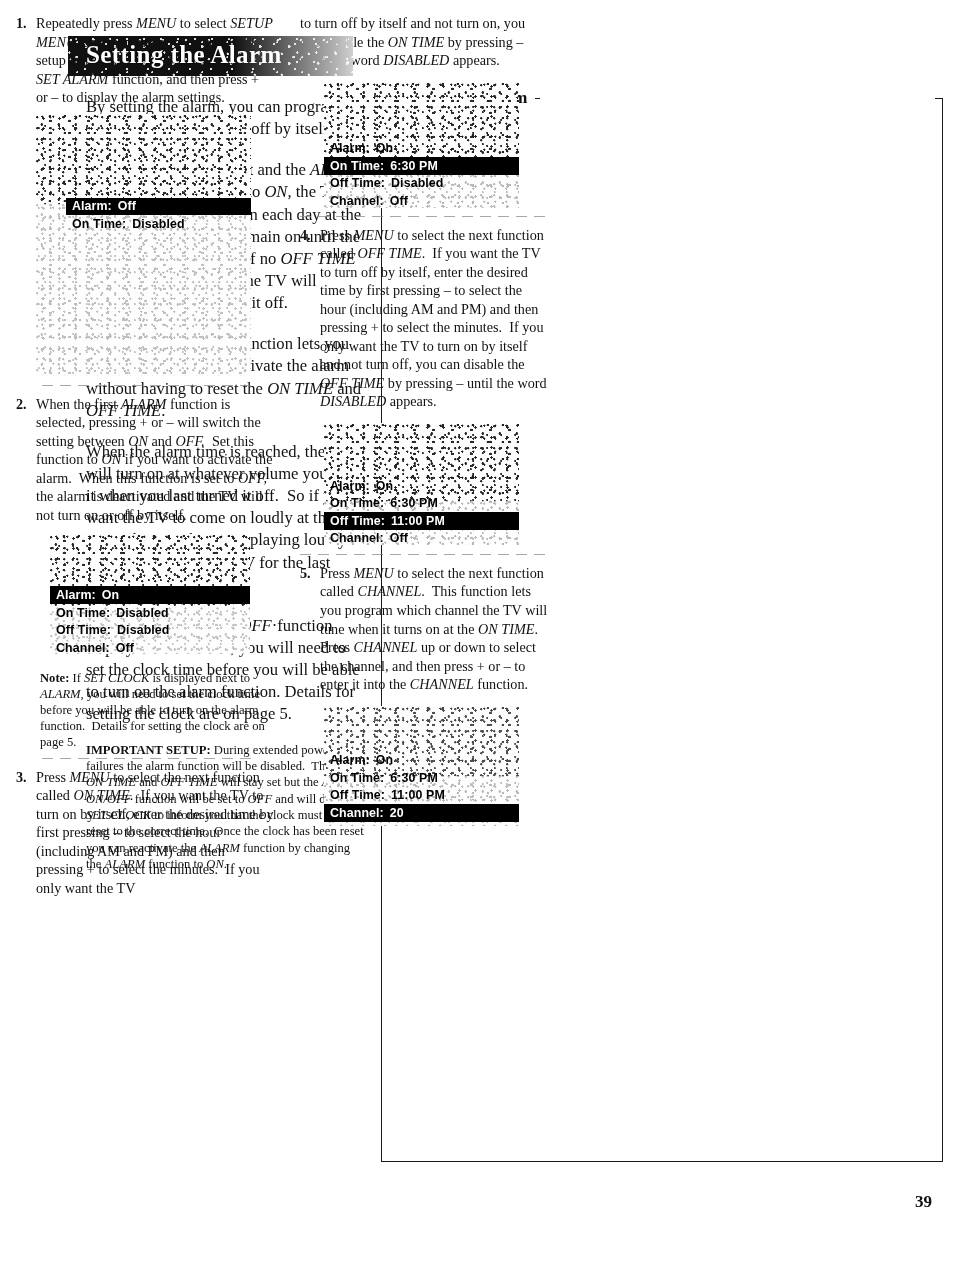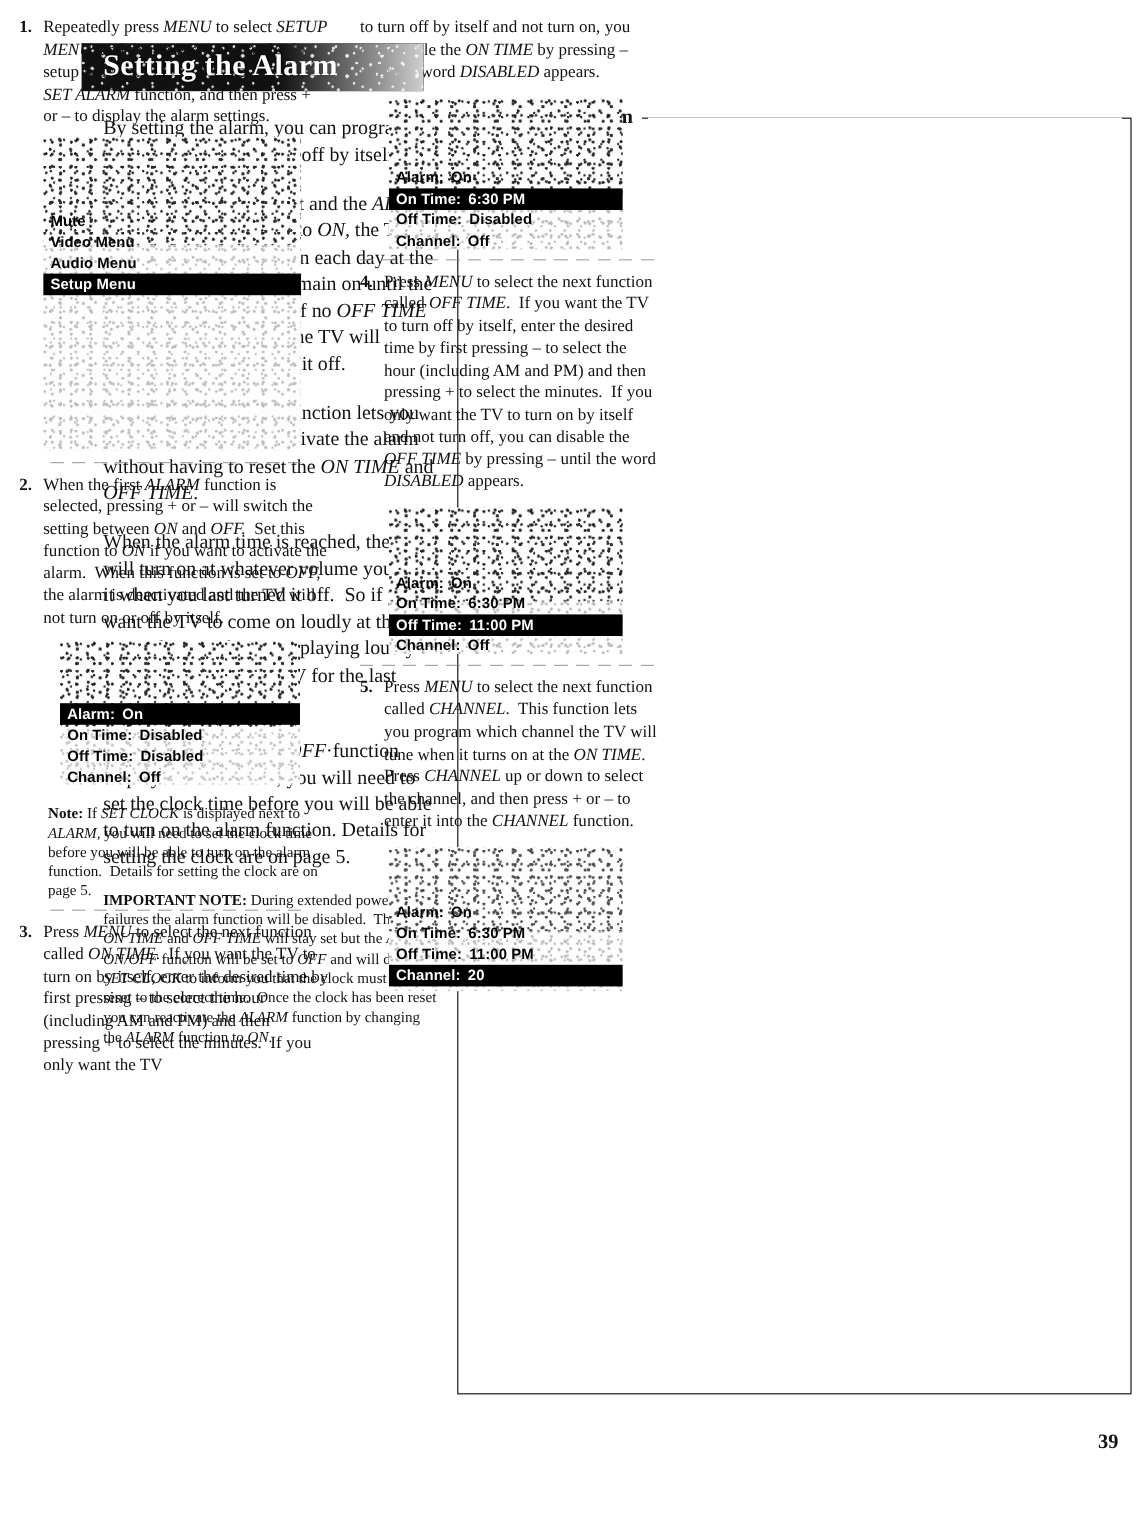--- a/index.html
+++ b/index.html
@@ -188,21 +188,21 @@
       you left it when you last turned it off.&nbsp; So if you want the TV to come
       on loudly at the <i>ON TIME</i>, be sure the TV is playing loudly when you
       turn off the TV for the last time.
     </p>
     <p class="tight">
       When the <i>ALARM ON/OFF</i>·function displays <i>SET CLOCK</i>, you will need
       to set the clock time before you will be able to turn on the alarm function.
       Details for setting the clock are on page 5.
     </p>
     <div class="note-block">
-      <b>IMPORTANT NOTE:</b>
+      <b>IMPORTANT SETUP:</b>
       During extended power failures the alarm function will be disabled.&nbsp; The alarm
       <i>ON TIME</i> and <i>OFF TIME</i> will stay set but the <i>ALARM ON/OFF</i>
       function will be set to <i>OFF</i> and will display <i>SET CLOCK</i> to inform you that the clock
       must be reset to the correct time.&nbsp; Once the clock has been reset you can reactivate the
       <i>ALARM</i> function by changing the <i>ALARM</i> function to <i>ON</i>.
     </div>
   </div>
 
   <div class="panel"></div>
   <div class="panel-title-rule"></div>
@@ -220,28 +220,27 @@
           function, and then press + or – to display the alarm settings.</p>
         </div>
       </div>
 
       <div class="shot" style="width:215px;">
         <div class="osd" style="height:262px;">
           <div class="noise heavy" style="height:90px;top:0;"></div>
           <div class="noise light" style="height:262px;top:0;opacity:.28;"></div>
           <div class="osd-rows">
             <div style="height:62px;"></div>
-            <div class="osd-group">
-              <div class="osd-row"><span>Mute</span></div>
-              <div class="osd-row"><span>Video Menu</span></div>
-              <div class="osd-row"><span>Audio Menu</span></div>
-              <div class="osd-row sel"><span>Setup Menu</span></div>
-            </div>
             <div style="height:10px;"></div>
             <div style="height:12px;"></div>
+            <div class="osd-group osd-indent2">
+              <div class="osd-row sel"><span>Alarm:</span><span class="val">Off</span></div>
+              <div class="osd-row"><span>On Time:</span><span class="val">Disabled</span></div>
+
+            </div>
           </div>
         </div>
       </div>
 
       <div class="divider short"></div>
 
       <div class="step">
         <div class="step-num">2.</div>
         <div class="step-body">
           <p>When the first <i>ALARM</i> function is selected, pressing + or – will switch

